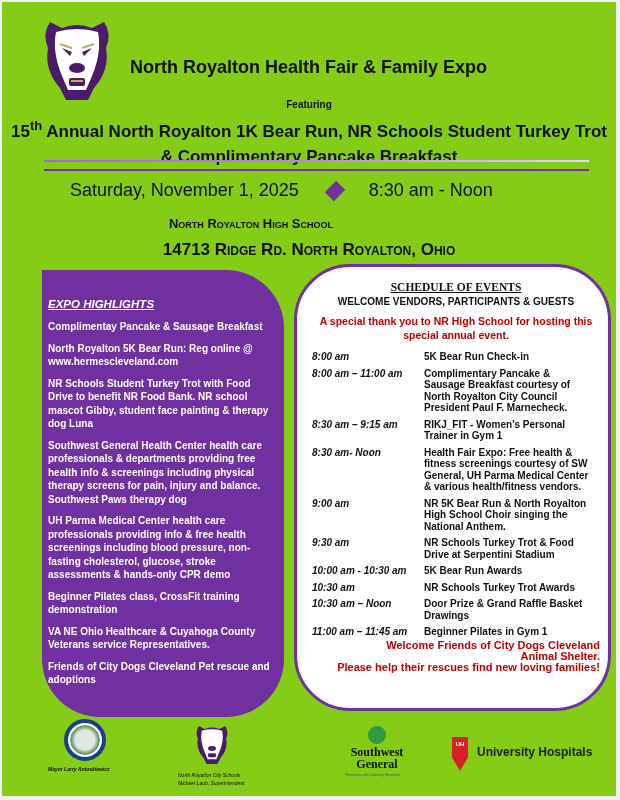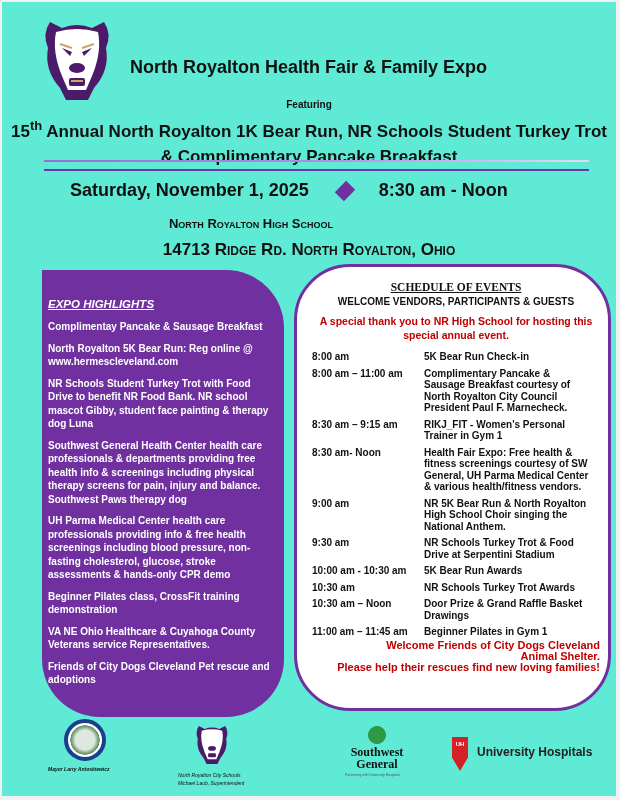--- a/index.html
+++ b/index.html
@@ -1,44 +1,44 @@
 <!DOCTYPE html>
 <html><head>
   <meta charset="utf-8">
   <style>
     * { box-sizing: border-box; margin: 0; padding: 0; }
     html, body { width: 620px; height: 800px; background: #f1f1f1; overflow: hidden; }
     body { font-family: "Liberation Sans", sans-serif; color: #111; position: relative; }
-    .page { position: absolute; left: 2px; top: 2px; width: 614px; height: 794px; background: #5eead4; }
+    .page { position: absolute; left: 2px; top: 2px; width: 614px; height: 794px; background: #84cc16; }
 
     .logo-bear { position: absolute; left: 40px; top: 16px; width: 70px; height: 86px; }
     .title { position: absolute; left: 128px; top: 55px; font-size: 18px; font-weight: bold; white-space: nowrap; }
     .featuring { position: absolute; left: 0; width: 614px; top: 97px; text-align: center; font-size: 10px; font-weight: bold; }
     .subtitle { position: absolute; left: 0; width: 614px; top: 111px; text-align: center; font-size: 17px; font-weight: bold; line-height: 25px; }
     .subtitle sup { font-size: 13px; }
 
     .rule1 { position: absolute; left: 42px; top: 158px; width: 545px; height: 2px; background: linear-gradient(90deg, #9b6cd8, #b48ae4, #e6d9f5); }
     .rule2 { position: absolute; left: 42px; top: 167px; width: 545px; height: 2px; background: #6c34a8; }
 
-    .dateline { position: absolute; left: 68px; top: 178px; font-size: 18px; font-weight: bold; white-space: nowrap; display: flex; align-items: center; }
+    .dateline { position: absolute; left: 68px; top: 178px; font-size: 18px; font-weight: normal; white-space: nowrap; display: flex; align-items: center; }
     .diamond { display: inline-block; width: 16px; height: 16px; background: #7030a0; transform: rotate(45deg) scaleX(0.8); margin: 0 26px 0 28px; }
     .school { position: absolute; left: 0; width: 498px; top: 214px; text-align: center; font-size: 13px; font-weight: bold; font-variant: small-caps; }
     .address { position: absolute; left: 0; width: 614px; top: 238px; text-align: center; font-size: 17px; font-weight: bold; font-variant: small-caps; }
 
     .expo-box { position: absolute; left: 40px; top: 268px; width: 242px; height: 447px; background: #7030a0; border-radius: 0 58px 58px 58px; color: #fff; text-align: left; font-size: 10px; font-weight: bold; padding: 28px 6px 0 6px; }
     .expo-box .hdr { font-size: 11.5px; font-style: italic; text-decoration: underline; margin-bottom: 10px; }
     .expo-box p { line-height: 13.5px; margin-bottom: 8px; }
 
     .sched-box { position: absolute; left: 292px; top: 262px; width: 317px; height: 447px; border: 3px solid #7030a0; border-radius: 56px; background: #fff; padding: 14px 8px 0 15px; }
     .sched-box .hdr { text-align: center; font-size: 11.5px; font-weight: bold; text-decoration: underline; font-family: Liberation Serif, serif; }
     .sched-box .welcome { text-align: center; font-size: 10px; font-weight: bold; margin-top: 3px; }
     .sched-box .thanks { text-align: center; font-size: 10.5px; font-weight: bold; color: #c00000; line-height: 14px; margin-top: 7px; }
     .rows { margin-top: 9px; }
     .row { display: flex; font-size: 10px; font-weight: bold; line-height: 11.5px; margin-bottom: 5px; }
-    .row .time { width: 112px; flex-shrink: 0; }
+    .row .time { width: 112px; flex-shrink: 0; font-style: italic; }
     .row .desc { width: 170px; }
     .dogs { text-align: right; font-size: 11px; font-weight: bold; color: #c00000; line-height: 11px; margin-top: -3px; }
 
     .footer-logo { position: absolute; }
     .city-seal { left: 62px; top: 717px; width: 42px; height: 42px; border-radius: 50%; border: 4px solid #1c3c8c; background: radial-gradient(circle, #dfe8e0 40%, #5a8b5a 60%, #fff 62%); }
     .mayor { position: absolute; left: 46px; top: 764px; font-size: 5px; font-style: italic; font-weight: bold; }
     .schools-bear { left: 192px; top: 722px; width: 36px; height: 42px; }
     .schools-txt { position: absolute; left: 176px; top: 769px; font-size: 5px; font-style: italic; line-height: 8px; }
     .swg-tree { left: 364px; top: 722px; width: 22px; height: 22px; background: radial-gradient(circle, #2f9a44 55%, transparent 60%); }
     .swg-text { position: absolute; left: 339px; top: 744px; width: 72px; text-align: center; font-family: "Liberation Serif", serif; font-weight: bold; font-size: 12px; line-height: 12px; }

